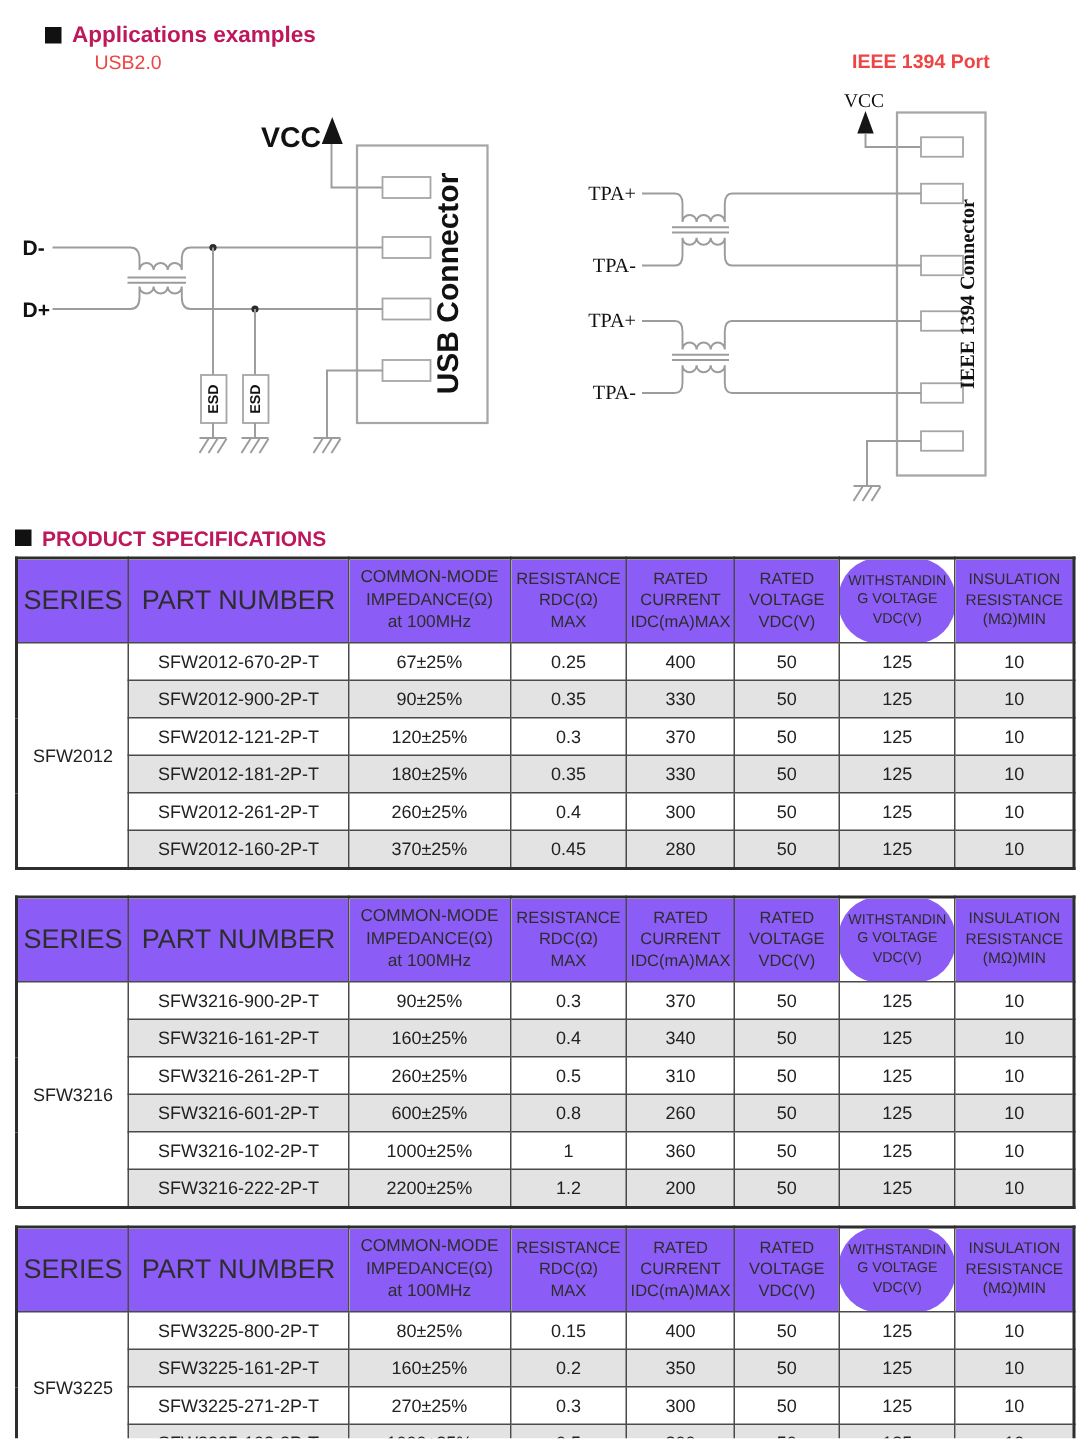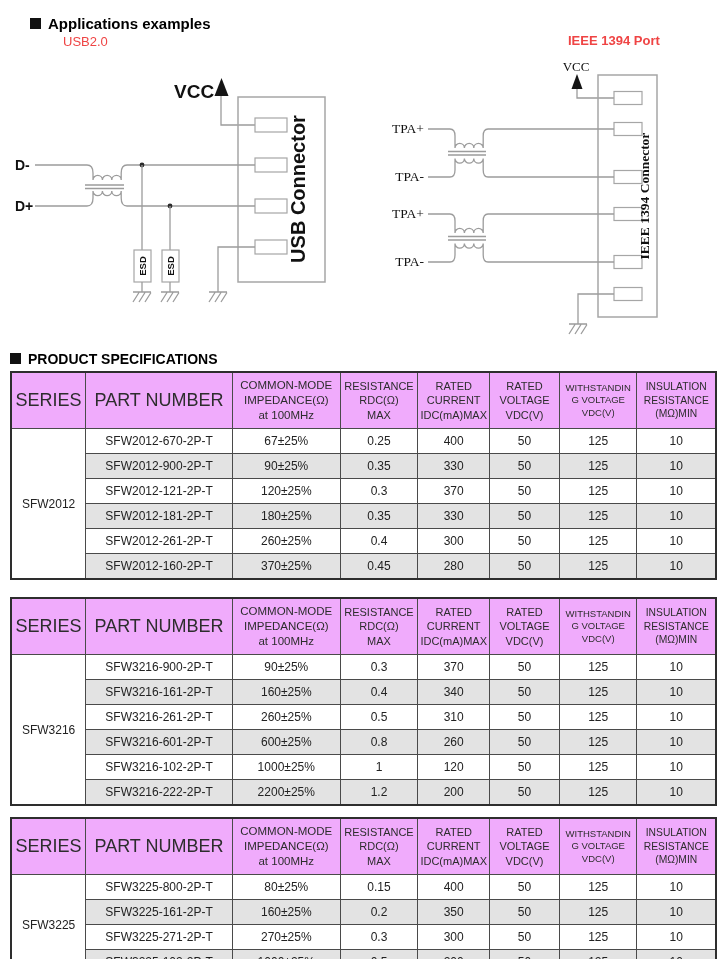--- a/index.html
+++ b/index.html
@@ -7,21 +7,21 @@
     position:relative;
     width:725px;height:959px;
     background:#fff;
     font-family:"Liberation Sans", sans-serif;
     color:#1c1c1c;
     overflow:hidden;
   }
   
   .section-heading{
     display:flex;align-items:center;gap:7px;
-    font-weight:bold;color:#000000;
+    font-weight:bold;color:#be185d;
   }
   .apps-heading{padding:15px 0 0 30px;font-size:15px;}
   .specs-heading{margin:0 0 0 10px;font-size:14px;height:17px;}
   .sq{display:inline-block;width:11px;height:11px;background:#111;}
   
   .diagram-area{position:relative;height:318px;}
   .diag-label{position:absolute;font-size:13px;color:#ef4444;}
   .usb-label{left:63px;top:2px;}
   .ieee-label{left:568px;top:1px;font-weight:bold;}
   .circuit-svg{position:absolute;left:0;top:0;width:725px;height:318px;}
@@ -39,27 +39,27 @@
     width:707px;
     margin-left:10px;
     border:2px solid #2e2e2e;
   }
   .spec-table th,.spec-table td{
     border:1px solid #4a4a4a;
     text-align:center;vertical-align:middle;
     overflow:hidden;
   }
   .spec-table th{
-    background:#f0abfc;color:#2d2d2d;
+    background:#8b5cf6;color:#2d2d2d;
     height:53px;font-weight:normal;
     font-size:11px;line-height:1.3;white-space:pre-line;
   }
   .spec-table th.c0,.spec-table th.c1{font-size:18px;}
   .spec-table th.c2{font-size:11.5px;}
-  .spec-table th.c6{font-size:9.5px;}
+  .spec-table th.c6{font-size:9.5px;border-radius:27px;}
   .spec-table th.c7{font-size:10.3px;}
   .spec-table td{height:22px;font-size:12px;color:#222;background:#fff;}
   .spec-table tbody tr:nth-child(even) td{background:#e3e3e3;}
   .spec-table td.series-cell{background:#fff !important;font-size:12px;}
   col.c0{width:10.6%;} col.c1{width:20.8%;} col.c2{width:15.3%;}
   col.c3{width:11.0%;} col.c4{width:10.2%;} col.c5{width:9.9%;}
   col.c6{width:11.0%;} col.c7{width:11.2%;}
   .tbl-gap1{margin-top:4px;}
   .tbl-gap2{margin-top:17px;}
   .tbl-gap3{margin-top:11px;}
@@ -329,21 +329,21 @@
           <td class="c3">0.8</td>
           <td class="c4">260</td>
           <td class="c5">50</td>
           <td class="c6">125</td>
           <td class="c7">10</td>
         </tr>
         <tr>
           <td class="c1">SFW3216-102-2P-T</td>
           <td class="c2">1000±25%</td>
           <td class="c3">1</td>
-          <td class="c4">120</td>
+          <td class="c4">360</td>
           <td class="c5">50</td>
           <td class="c6">125</td>
           <td class="c7">10</td>
         </tr>
         <tr>
           <td class="c1">SFW3216-222-2P-T</td>
           <td class="c2">2200±25%</td>
           <td class="c3">1.2</td>
           <td class="c4">200</td>
           <td class="c5">50</td>

